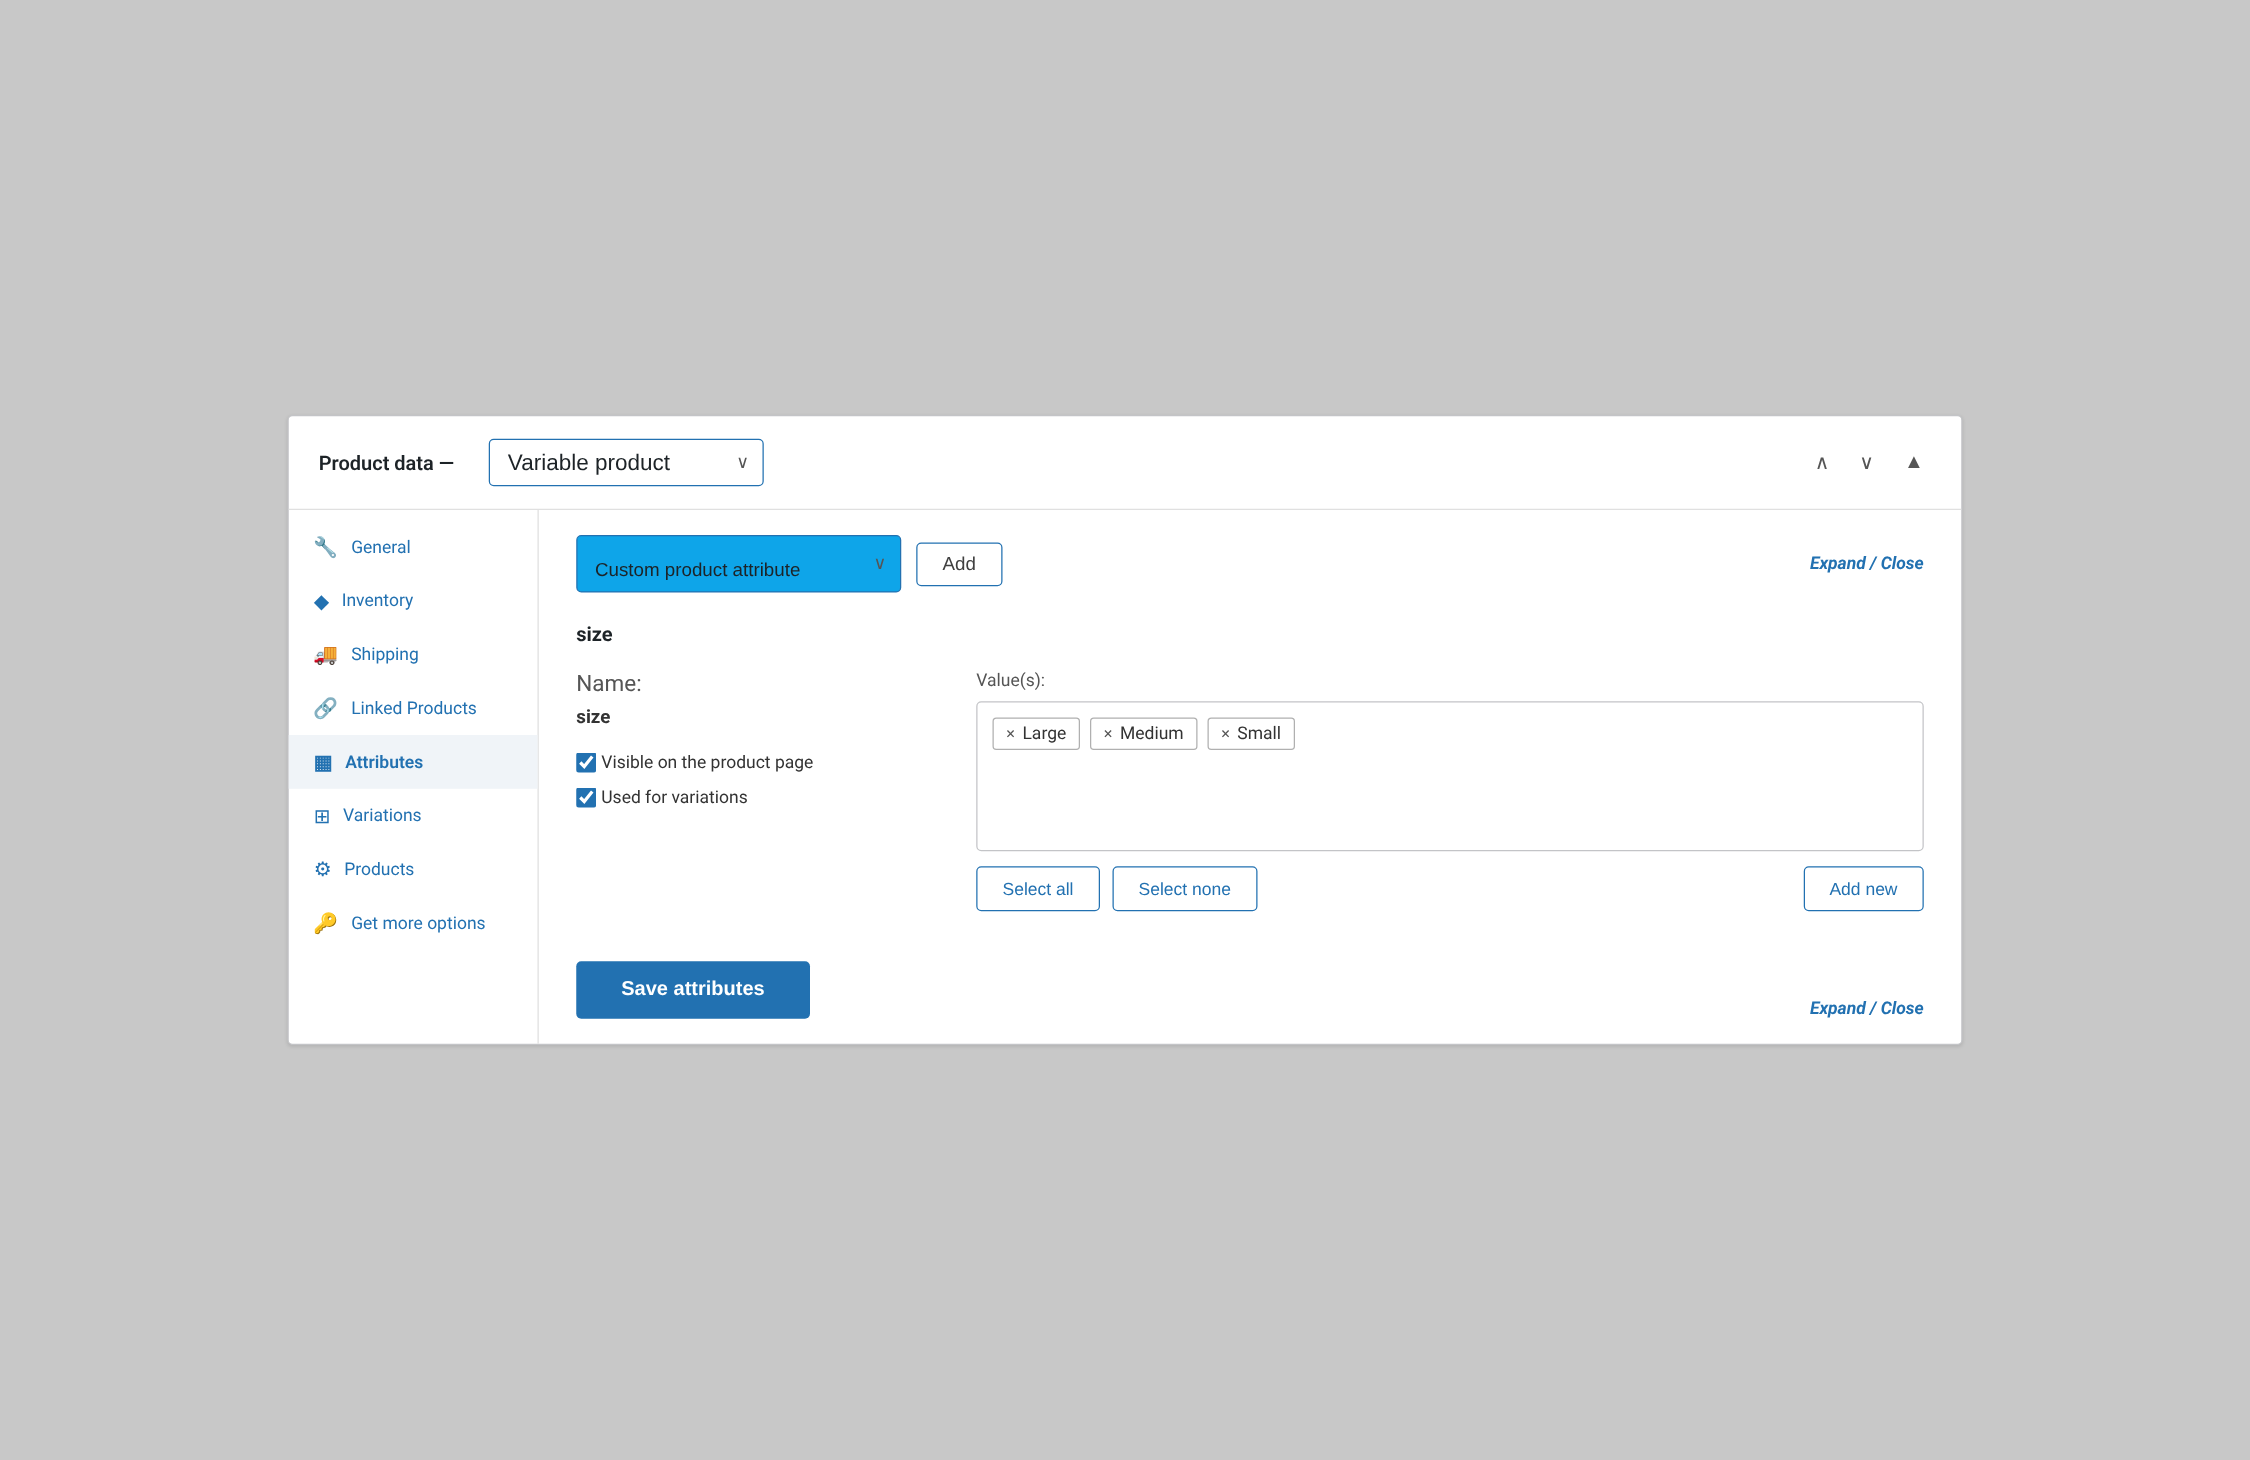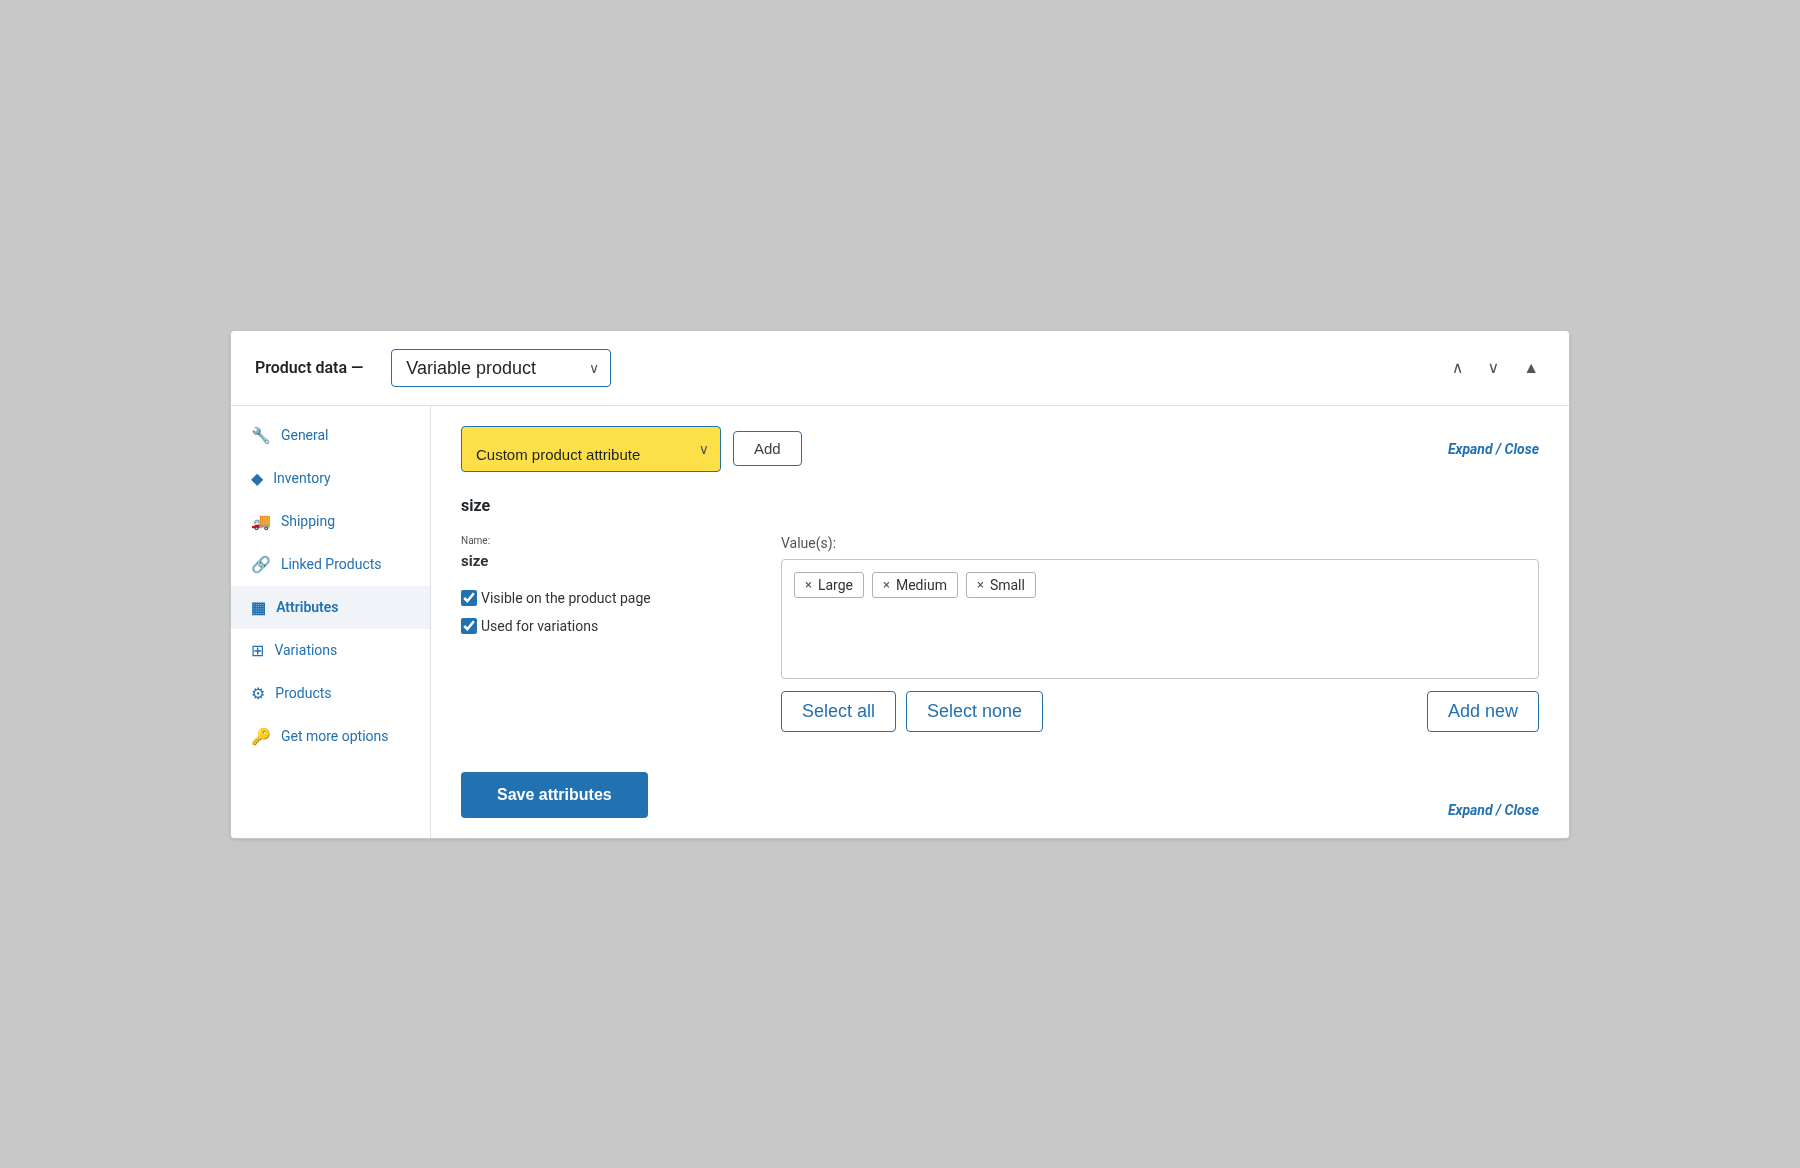--- a/index.html
+++ b/index.html
@@ -115,21 +115,21 @@
       display: flex;
       align-items: center;
       gap: 12px;
     }
     .attribute-dropdown {
       border: 1.5px solid #2271b1;
       border-radius: 4px;
       padding: 19px 36px 8px 14px;
       font-size: 15px;
       color: #1d2327;
-      background: #fde047;
+      background: #0ea5e9;
       appearance: none;
       cursor: pointer;
       min-width: 260px;
     }
     .add-btn {
       border: 1.5px solid #2271b1;
       border-radius: 4px;
       padding: 8px 20px;
       font-size: 15px;
       color: #404040;
@@ -155,21 +155,21 @@
       gap: 40px;
       align-items: flex-start;
       margin-bottom: 24px;
     }
     .form-left {
       min-width: 280px;
     }
     .form-label {
       color: #555;
       margin-bottom: 6px;
-      font-size: 10px;
+      font-size: 18px;
     }
     .form-name {
       font-weight: 700;
       font-size: 15px;
       margin-bottom: 20px;
     }
     .checkbox-row {
       display: flex;
       align-items: center;
       gap: 4px;
@@ -223,21 +223,21 @@
     }
     .values-actions {
       display: flex;
       gap: 10px;
       align-items: center;
     }
     .outline-btn {
       border: 1.5px solid #2271b1;
       border-radius: 4px;
       padding: 9px 20px;
-      font-size: 18px;
+      font-size: 14px;
       color: #2271b1;
       background: #fff;
       cursor: pointer;
       font-weight: 500;
     }
     .footer-row {
       display: flex;
       align-items: flex-end;
       justify-content: space-between;
       margin-top: 30px;

